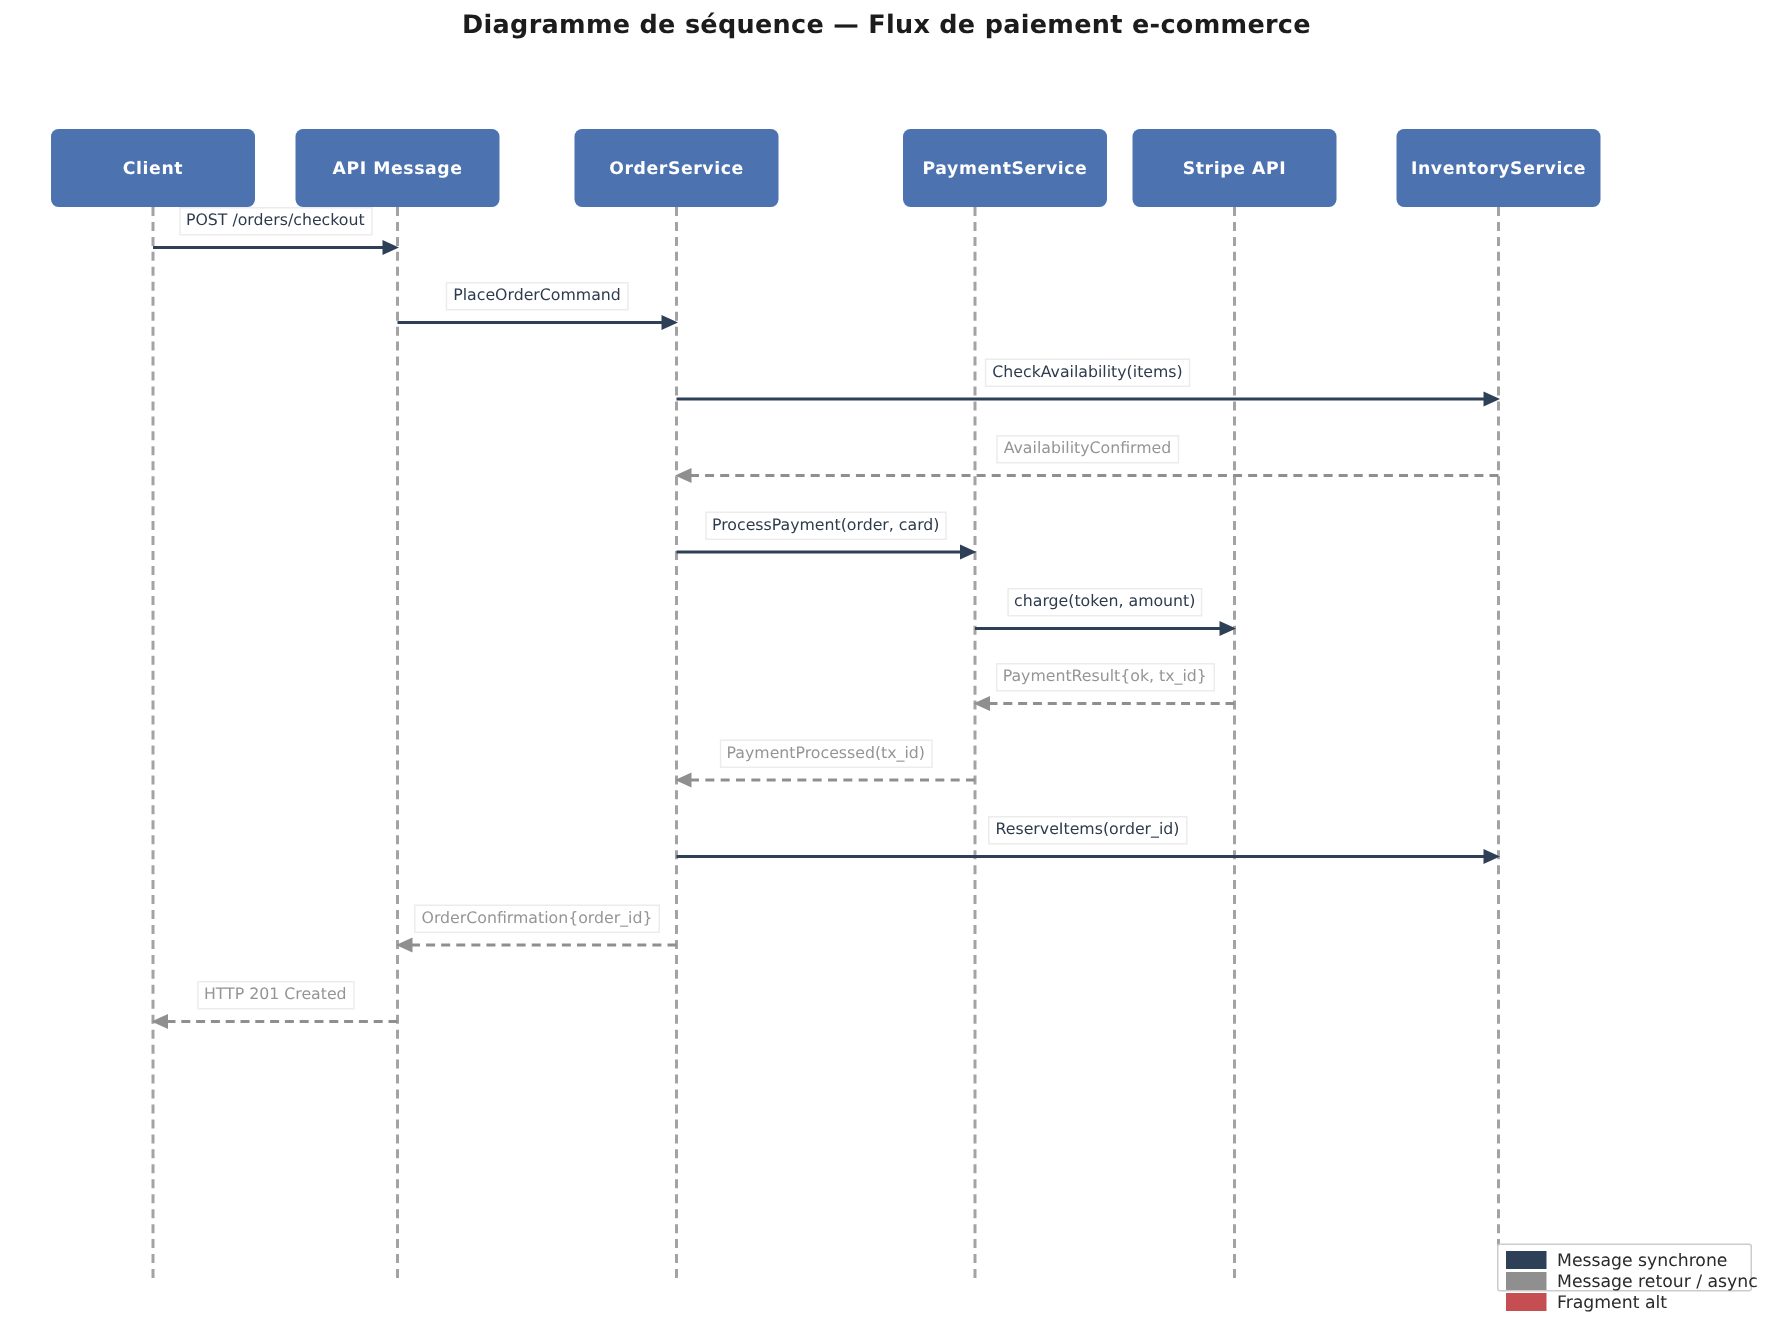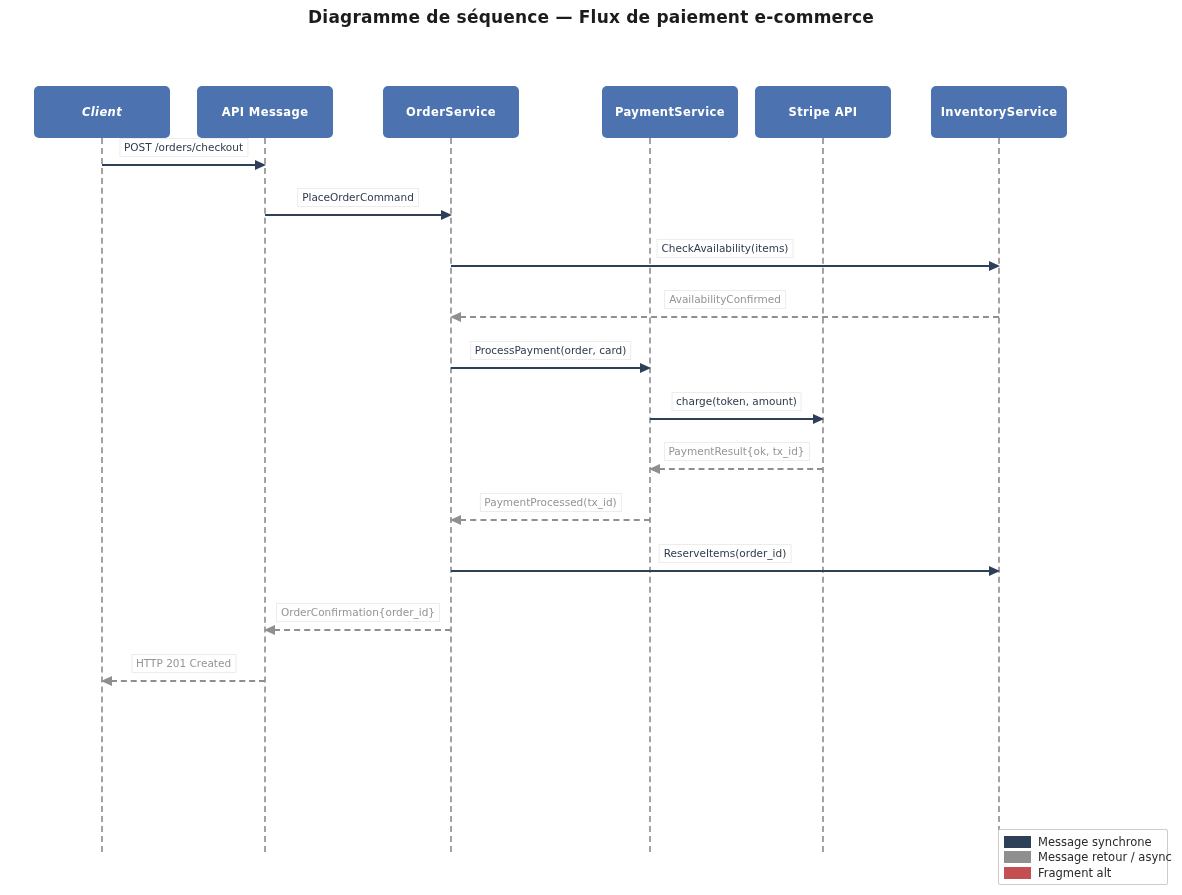--- a/index.html
+++ b/index.html
@@ -41,21 +41,21 @@
   .fragment{position:absolute;border:2px dotted var(--frag);box-sizing:border-box;}
   .frag-op{
     position:absolute;left:4px;top:-8px;background:#ffffff;color:var(--frag);
     font-weight:bold;font-size:11.5px;padding:0 3px;line-height:1.2;
   }
   .frag-guard{
     position:absolute;left:34px;top:10px;color:var(--frag);
     font-style:italic;font-size:11.5px;
   }
   .legend{
-    position:absolute;left:998px;top:829px;width:170px;height:56px;background:#ffffff;
+    position:absolute;left:998px;top:829px;width:170px;height:32px;background:#ffffff;
     border:1px solid #cccccc;border-radius:2px;box-sizing:border-box;
     display:flex;flex-direction:column;justify-content:space-evenly;padding:3px 5px;
   }
   .legend-row{display:flex;align-items:center;gap:7px;}
   .legend-swatch{width:27px;height:12px;flex:0 0 auto;}
   .legend-label{font-size:11.5px;color:#2a2a2a;white-space:nowrap;}
 </style>
 </head>
 <body>
 
@@ -124,21 +124,21 @@
         <div class="head"></div>
       </div>
       <div class="msg-label return" style="left: 358px; top: 603px;">OrderConfirmation{order_id}</div>
       <div class="arrow return left" style="left: 102px; top: 681px; width: 163px;">
         <div class="line"></div>
         <div class="head"></div>
       </div>
       <div class="msg-label return" style="left: 183.5px; top: 654px;">HTTP 201 Created</div>
     </div>
   <div id="layer-actors">
-      <div class="actor" style="left: 34px; font-style: italic;">Client</div>
+      <div class="actor" style="left: 34px;">Client</div>
       <div class="actor" style="left: 197px;">API Message</div>
       <div class="actor" style="left: 383px;">OrderService</div>
       <div class="actor" style="left: 582px; margin-left: 20px;">PaymentService</div>
       <div class="actor" style="left: 755px;">Stripe API</div>
       <div class="actor" style="left: 931px;">InventoryService</div>
     </div>
 
   <div class="legend" id="legend">
       <div class="legend-row">
         <div class="legend-swatch" style="background: rgb(46, 64, 87);"></div>

